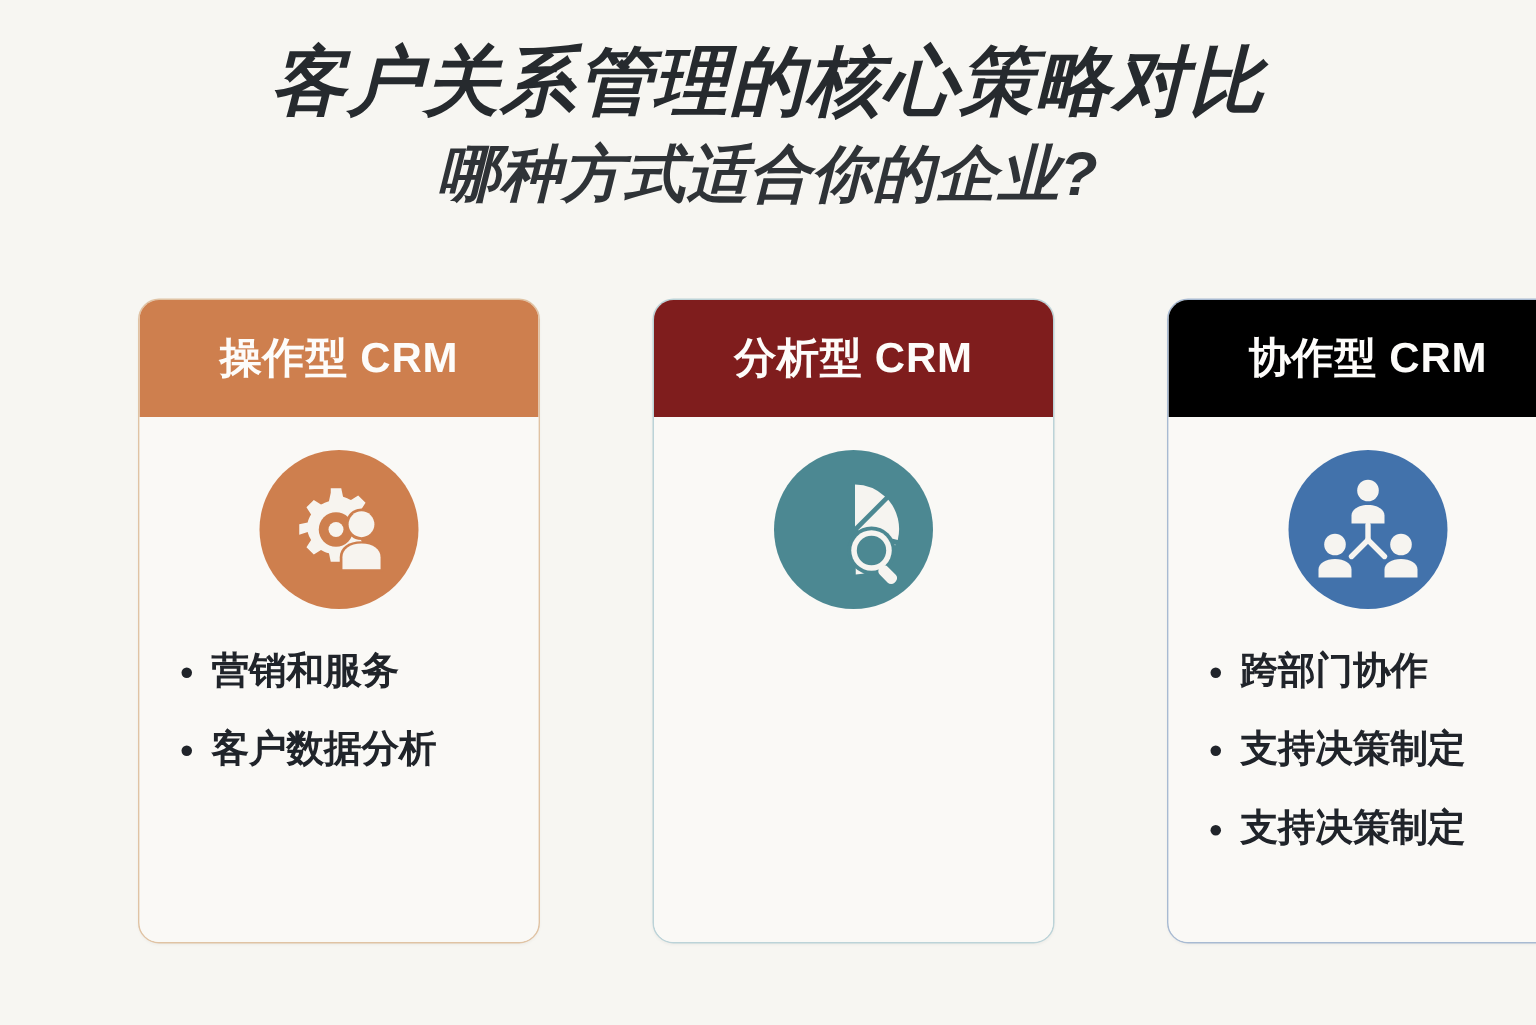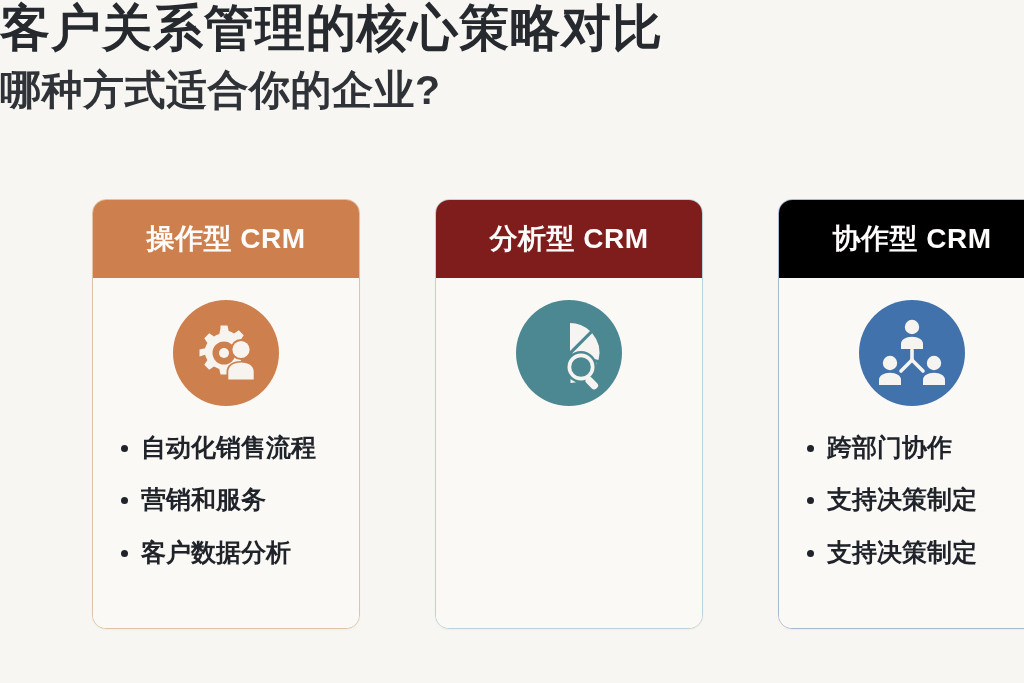--- a/index.html
+++ b/index.html
@@ -16,20 +16,23 @@
   .page {
     position: relative;
     width: 1024px;
     height: 683px;
     background: #f7f6f2;
     box-sizing: border-box;
   }
 
   
   .header {
+    padding-top: 26px;
+    text-align: center;
+    font-style: italic;
   }
   .main-title {
     font-size: 50px;
     font-weight: 700;
     color: #262a2e;
     letter-spacing: 1px;
     line-height: 1.12;
     margin: 0;
   }
   .sub-title {
@@ -160,24 +163,20 @@
 
             <circle cx="51" cy="32.5" r="10.5" fill="#ce7f4e"></circle>
             <circle cx="51" cy="32.5" r="8.6" fill="#f7f4ef"></circle>
             <path d="M36.5 64v-9.5c0-6.2 5.5-10.6 14.5-10.6s14.5 4.4 14.5 10.6V64z" fill="#ce7f4e"></path>
             <path d="M38.3 62.5v-8c0-5.2 4.8-9.1 12.7-9.1s12.7 3.9 12.7 9.1v8z" fill="#f7f4ef"></path>
           </svg>
         </div>
         <ul class="bullets">
           <li class="bullet">
             <span class="dot"></span>
-            <span>自动化销售流程</span>
-          </li>
-          <li class="bullet">
-            <span class="dot"></span>
             <span>营销和服务</span>
           </li>
           <li class="bullet">
             <span class="dot"></span>
             <span>客户数据分析</span>
           </li>
         </ul>
       </div>
     </div>
 

